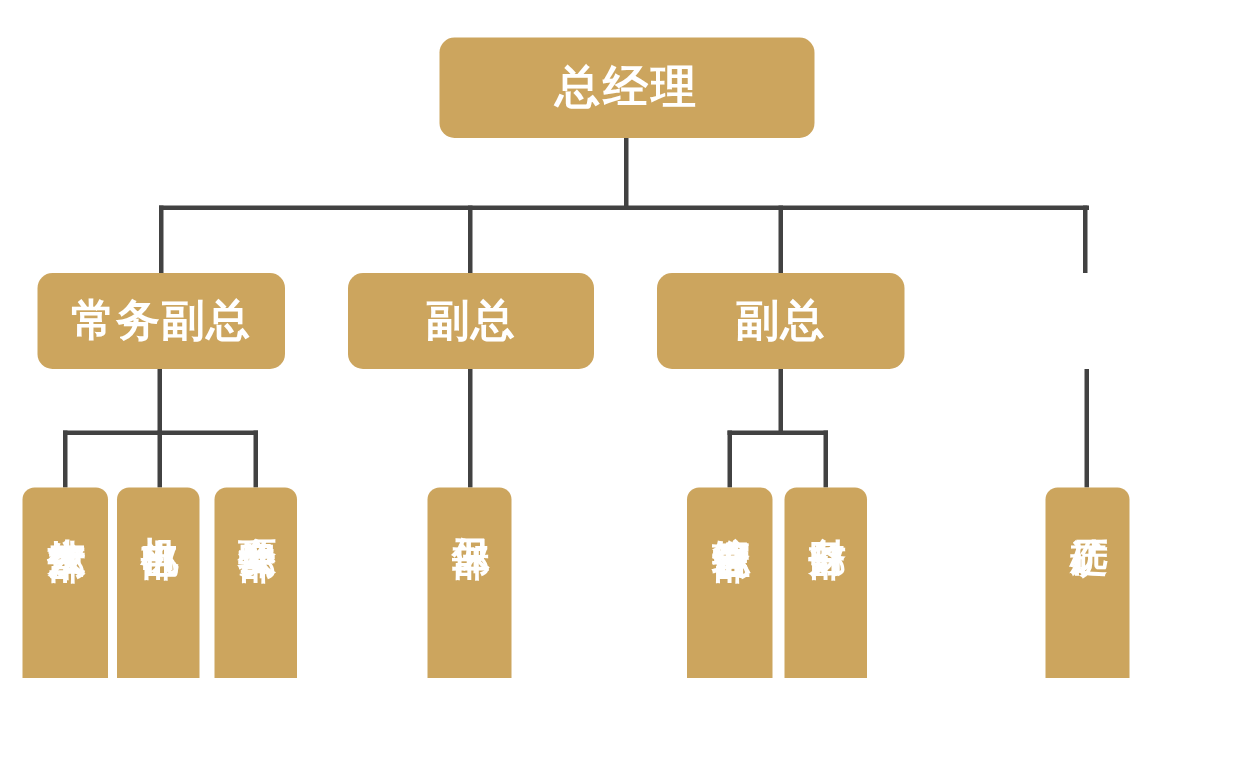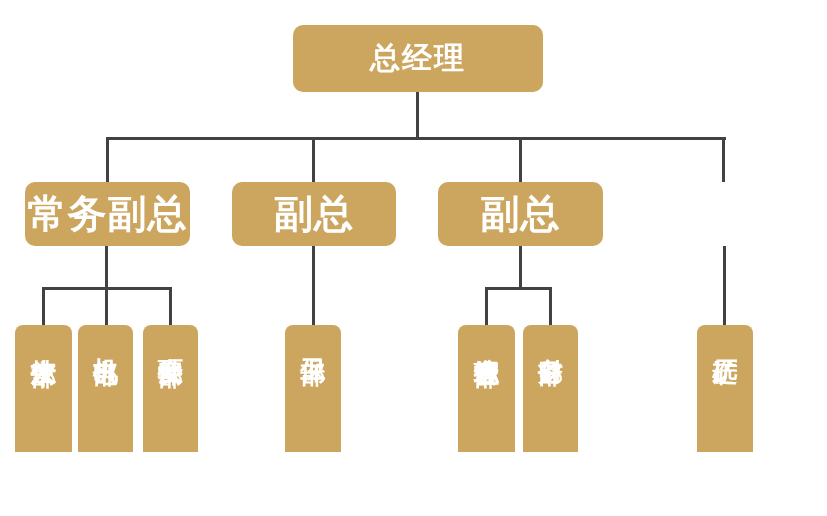--- a/index.html
+++ b/index.html
@@ -29,21 +29,21 @@
     align-items: center;
     justify-content: center;
     text-align: center;
   }
   .lvl1 {
     left: 293px; top: 25px; width: 250px; height: 67px;
     border-radius: 10px; font-size: 30px; letter-spacing: 2px;
   }
   .lvl2 {
     top: 182px; height: 64px;
-    border-radius: 10px; font-size: 39px; letter-spacing: 1px; text-align: center;
+    border-radius: 10px; font-size: 29px; letter-spacing: 1px; text-align: center;
   }
   .lvl2.n0 { left: 25px;  width: 165px; }
   .lvl2.n1 { left: 232px; width: 164px; }
   .lvl2.n2 { left: 438px; width: 165px; }
   .lvl2.n3 { left: 642px; width: 163px; }
   .lvl3 {
     top: 325px; height: 167px;
     border-radius: 8px;
     align-items: flex-start;
     padding-top: 13px;

